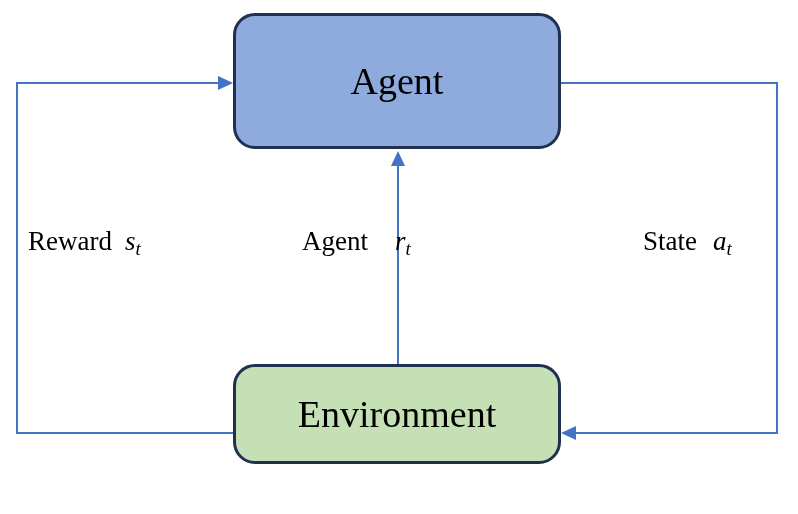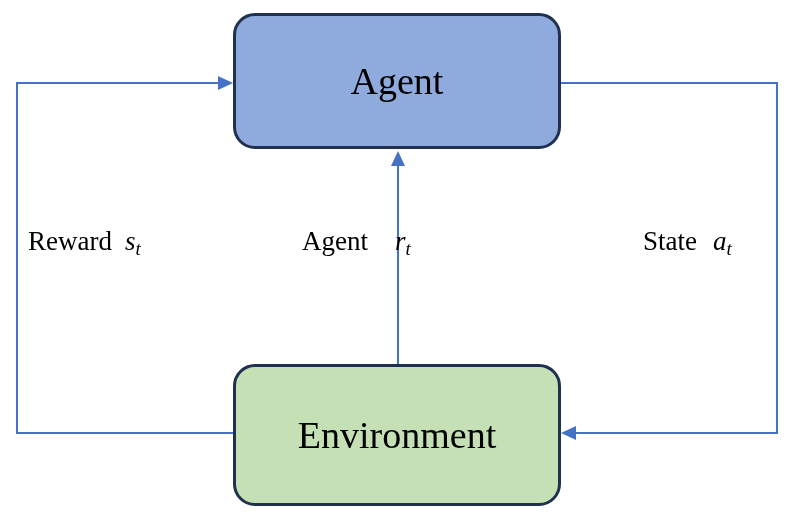--- a/index.html
+++ b/index.html
@@ -47,21 +47,21 @@
     top: 13px;
     width: 328px;
     height: 136px;
     background: var(--agent_fill, #8FAADC);
     border: 3px solid var(--agent_border, #1F3050);
   }
   .node.environment {
     left: 233px;
     top: 364px;
     width: 328px;
-    height: 142px;
+    height: 100px;
     background: var(--env_fill, #C5E0B4);
     border: 3px solid var(--env_border, #1F3050);
   }
   .edge-label {
     position: absolute;
     top: 226px;
     font-size: 27px;
     color: #000000;
     white-space: nowrap;
   }

